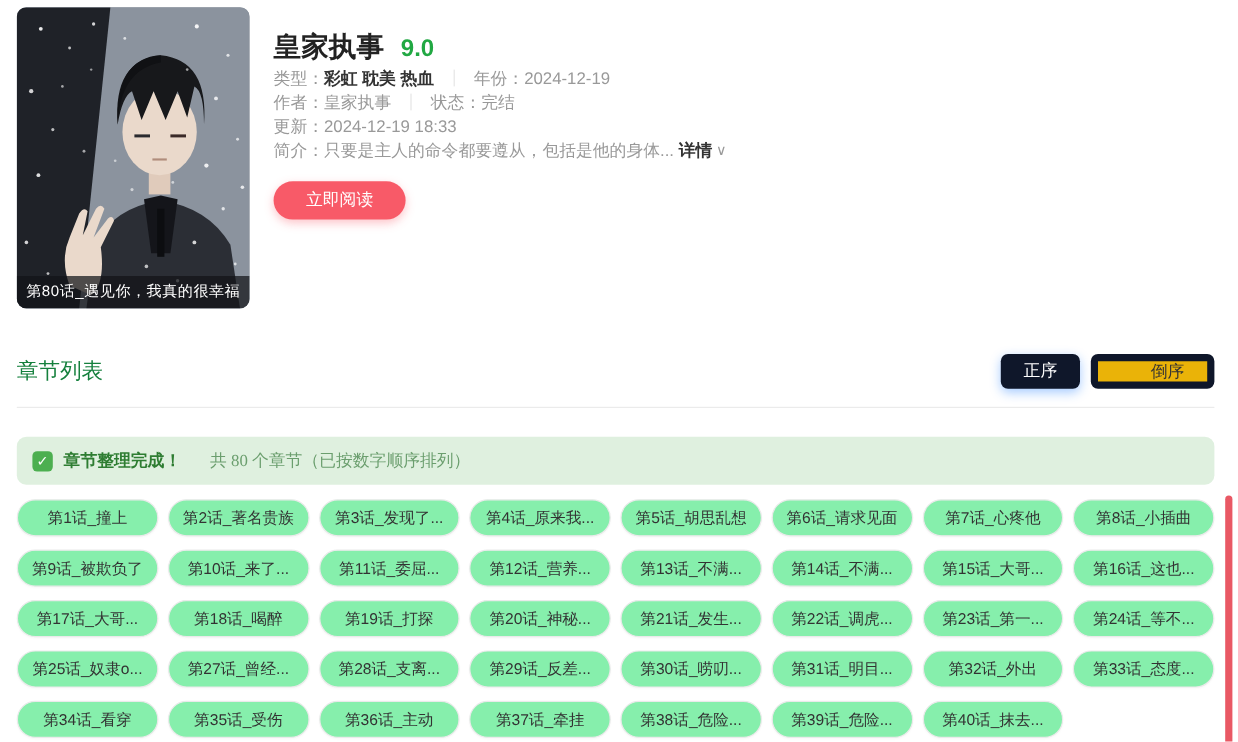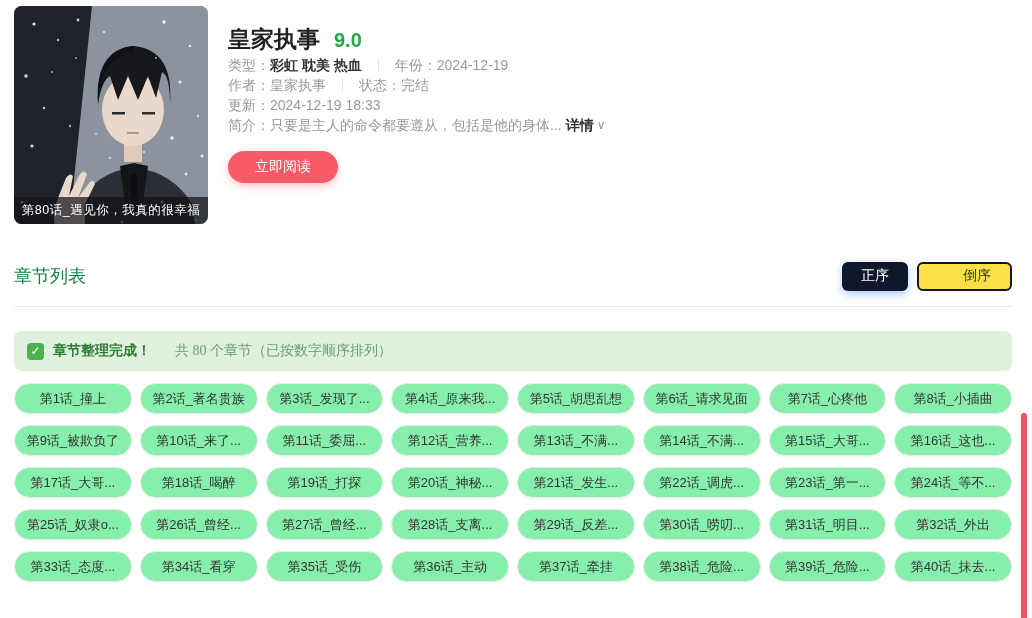--- a/index.html
+++ b/index.html
@@ -5,21 +5,21 @@
   * { margin:0; padding:0; box-sizing:border-box; }
   html,body { width:1032px; height:618px; }
   body {
     font-family:"Liberation Sans", sans-serif;
     background:#ffffff; color:#333;
     position:relative; overflow:hidden;
   }
   
   .top { display:flex; padding:6px 14px 0 14px; gap:20px; }
   .cover {
-    width:194px; height:218px; border-radius:8px; overflow:hidden;
+    width:194px; height:251px; border-radius:8px; overflow:hidden;
     position:relative; flex-shrink:0; background:#8b939e; cursor:pointer;
   }
   .cover svg { display:block; }
   .cover-caption {
     position:absolute; left:0; right:0; bottom:0; height:27px;
     background:rgba(18,20,24,.72); color:#fff; font-size:12.5px;
     display:flex; align-items:center; justify-content:center;
     letter-spacing:.5px; white-space:nowrap;
   }
   .info { padding-top:18px; }
@@ -44,21 +44,21 @@
   .section-title { font-size:18px; font-weight:400; color:#15803d; }
   .sort-btns { display:flex; gap:9px; }
   .sort-btn {
     height:29px; padding:0 19px; font-size:14px; border-radius:6px; cursor:pointer;
     font-family:"Liberation Sans", sans-serif;
   }
   .sort-btn.active {
     background:#0f172a; color:#fff; border:none;
     box-shadow:0 3px 9px rgba(22,119,255,.38);
   }
-  .sort-btn.inactive { background:#fde047; color:#333; border:2px solid #0f172a;padding-left:44px; }
+  .sort-btn.inactive { background:#eab308; color:#333; border:6px solid #0f172a;padding-left:44px; }
   .divider { height:1px; background:#ebebeb; margin-top:16px; }
   .alert {
     margin-top:24px; height:40px; background:#dff0df; border-radius:8px;
     display:flex; align-items:center; padding:0 13px; font-size:14px;
   }
   .check-icon {
     width:17px; height:17px; background:#4caf50; border-radius:4px;
     color:#fff; font-size:12px; line-height:17px; text-align:center;
     margin-right:9px; flex-shrink:0;
   }
@@ -209,21 +209,20 @@
       <div class="chapter-pill">第16话_这也...</div>
       <div class="chapter-pill">第17话_大哥...</div>
       <div class="chapter-pill">第18话_喝醉</div>
       <div class="chapter-pill">第19话_打探</div>
       <div class="chapter-pill">第20话_神秘...</div>
       <div class="chapter-pill">第21话_发生...</div>
       <div class="chapter-pill">第22话_调虎...</div>
       <div class="chapter-pill">第23话_第一...</div>
       <div class="chapter-pill">第24话_等不...</div>
       <div class="chapter-pill">第25话_奴隶o...</div>
-      <div class="chapter-pill">第26话_曾经...</div>
       <div class="chapter-pill">第27话_曾经...</div>
       <div class="chapter-pill">第28话_支离...</div>
       <div class="chapter-pill">第29话_反差...</div>
       <div class="chapter-pill">第30话_唠叨...</div>
       <div class="chapter-pill">第31话_明目...</div>
       <div class="chapter-pill">第32话_外出</div>
       <div class="chapter-pill">第33话_态度...</div>
       <div class="chapter-pill">第34话_看穿</div>
       <div class="chapter-pill">第35话_受伤</div>
       <div class="chapter-pill">第36话_主动</div>

